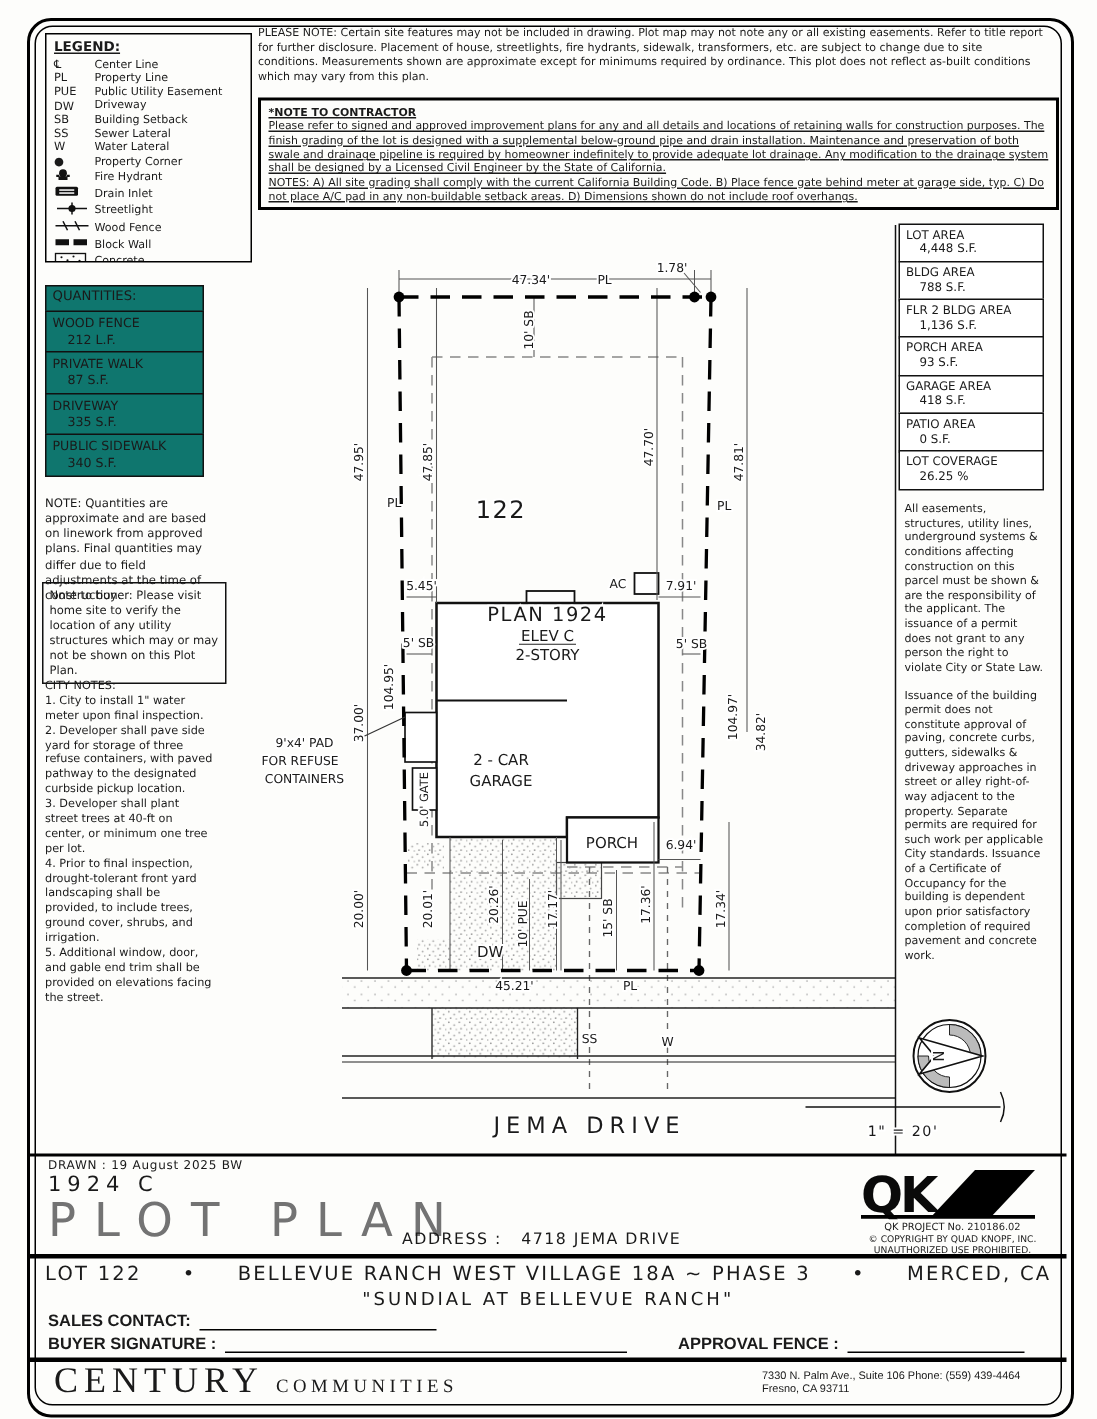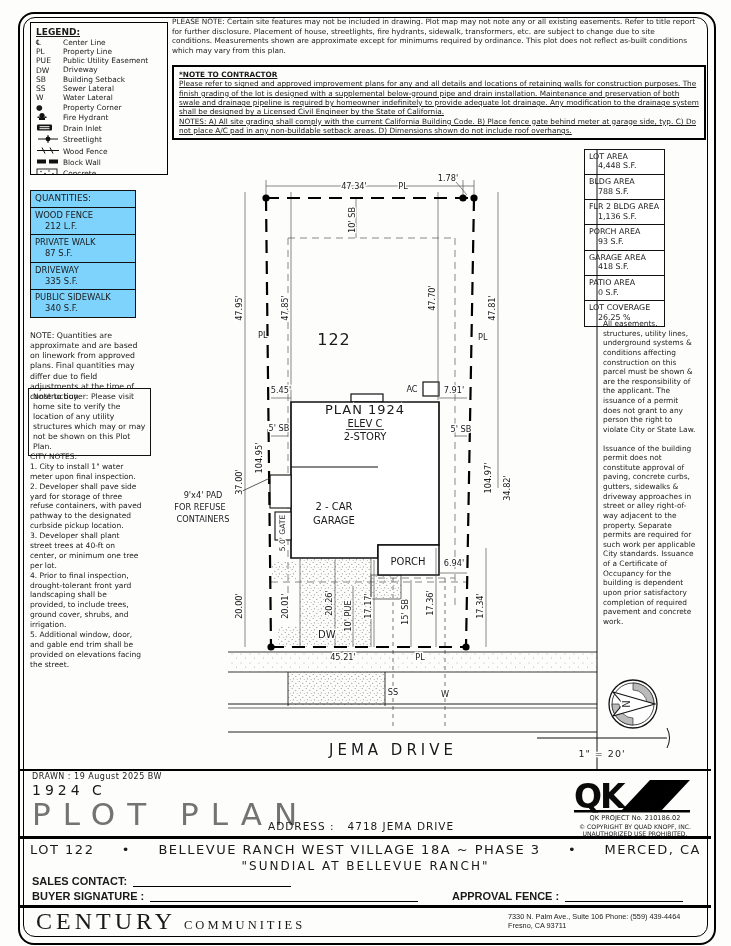--- a/index.html
+++ b/index.html
@@ -13,28 +13,28 @@
   .legend-title{font-size:9px;font-weight:bold;text-decoration:underline;margin-bottom:1px;}
   .lg-row{display:flex;align-items:center;min-height:9.3px;}
   .lg-sym{width:27px;flex:0 0 27px;font-size:7.6px;line-height:8px;}
   .lg-lab{font-size:7.4px;line-height:8.2px;}
   
   .please-note{left:172px;top:17px;width:524px;font-size:7.35px;line-height:1.3;}
   .contractor{left:172px;top:65px;width:520px;border:2px solid #000;padding:3px 5px;font-size:7.3px;line-height:1.28;text-decoration:underline;}
   .contractor .tt{font-weight:bold;}
   .prewrap{white-space:pre-wrap;}
   
-  .areas{left:584px;top:150px;width:81px;}
+  .areas{left:599px;top:150px;width:97px;}
   .area-box{border:1.5px solid #111;margin-top:-1.5px;padding:2px 4px 3px;font-size:7.9px;line-height:1.25;background:#fff;}
   .area-box .val{padding-left:9px;}
-  .right-notes{left:603px;top:319px;width:93px;font-size:7.4px;line-height:1.3;}
+  .right-notes{left:603px;top:334px;width:93px;font-size:7.4px;line-height:1.3;}
   .right-notes p{margin:0 0 9px 0;}
   
   .quant{left:30px;top:192px;width:106px;}
-  .q-box{border:1.6px solid #111;margin-top:-1.6px;padding:2px 4px 3px;font-size:8.4px;line-height:1.3;background:#7dd3fc;}
+  .q-box{border:1.6px solid #111;margin-top:-1.6px;padding:2px 4px 3px;font-size:8.4px;line-height:1.3;background:#0f766e;}
   .q-box .val{padding-left:10px;}
   .q-head{font-size:8.8px;}
   .quant-note{left:30px;top:331px;width:112px;font-size:7.8px;line-height:1.3;}
   .buyer-note{left:28px;top:388px;width:113px;border:1.6px solid #111;padding:3px 4px;font-size:7.7px;line-height:1.3;}
   .city-notes{left:30px;top:452px;width:113px;font-size:7.5px;line-height:1.32;}
   
   svg text{paint-order:stroke;stroke:#fff;stroke-width:2.6px;fill:#1a1a1a;
            font-family:"DejaVu Sans",sans-serif;}
   text.dim{font-size:8.2px;}
   text.sm{font-size:7.6px;}

